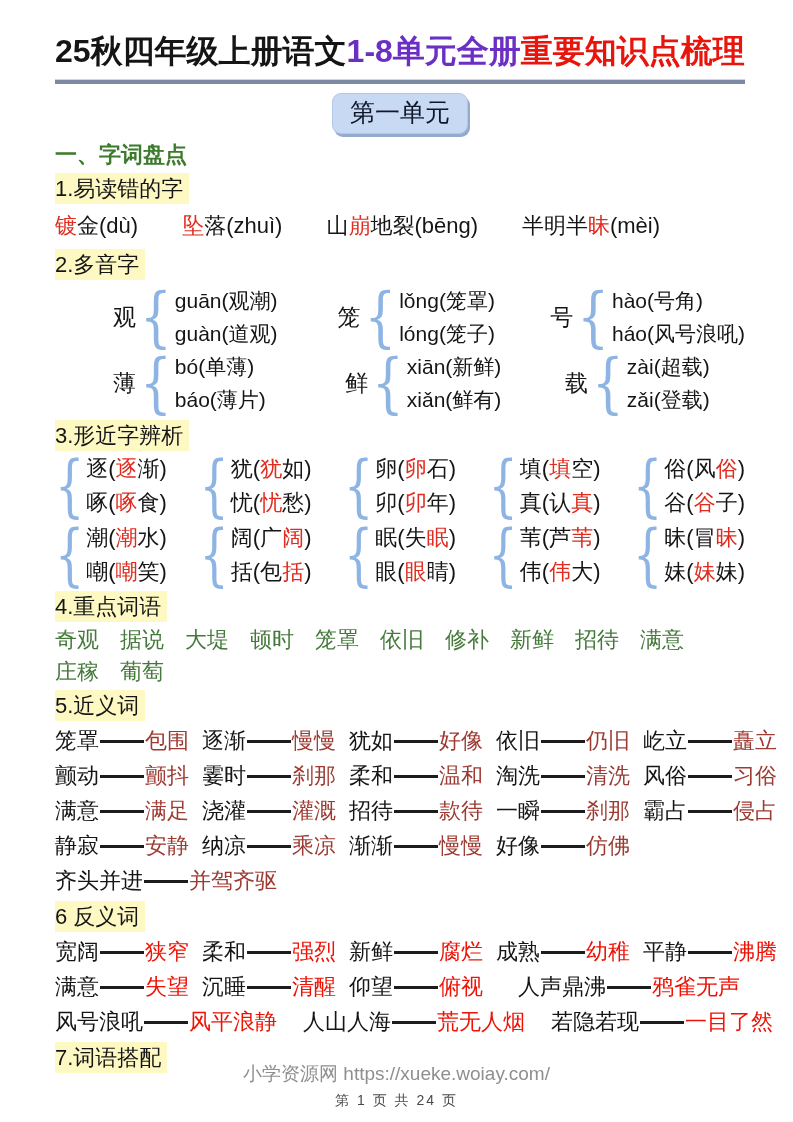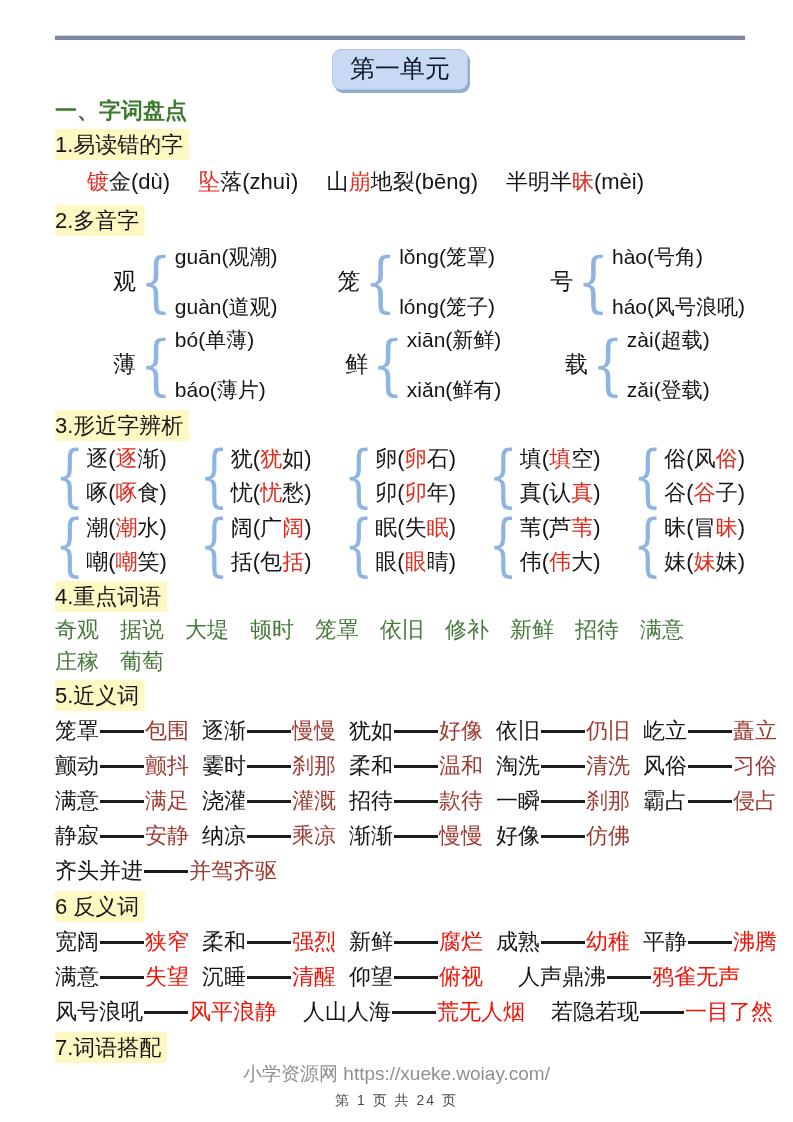--- a/index.html
+++ b/index.html
@@ -18,31 +18,31 @@
     display:block;width:fit-content;margin:9px auto 2px;
     background:#c8daf3;border:1px solid #b2c6e6;border-radius:9px;
     box-shadow:2px 3px 0 #95abce;padding:2px 17px 4px;font-size:25px;color:#0f172a;
   }
   
   .sec-head{color:#3c7a2c;font-weight:700;font-size:22px;margin:6px 0 2px;}
   .sub-head{display:table;background:#fef9c3;font-size:22px;line-height:29px;padding:1px 6px 1px 0;margin:3px 0 2px;}
   
   .word-line{display:flex;font-size:22px;line-height:40px;white-space:nowrap;}
   .word-line.spread{width:686px;justify-content:space-between;}
-  .word-line.gapped{gap:28px;margin-left:32px;}
+  .word-line.gapped{gap:44px;}
   .hl{color:#e02b1e;}
   
   .pron-row{display:flex;margin:8px 0 8px 58px;align-items:center;}
   .pron-group{display:flex;align-items:center;width:232px;}
   .pron-group:nth-child(2){width:220px;}
   .pron-group:last-child{width:auto;}
   .pron-char{font-size:23px;margin-right:1px;}
   .brace{font-family:"DejaVu Serif",serif;color:#8eb4e3;display:inline-block;}
   .pron-brace{font-size:50px;transform:scaleY(1.30);line-height:0;margin:0 3px;}
-  .pron-entries{display:flex;flex-direction:column;gap:25px;font-size:21px;line-height:25px;white-space:nowrap;}
+  .pron-entries{display:flex;flex-direction:column;gap:8px;font-size:21px;line-height:25px;white-space:nowrap;}
   
   .shape-row{display:flex;margin:2px 0 4px;}
   .shape-pair{display:flex;align-items:center;width:146px;}
   .shape-pair:last-child{width:auto;}
   .shape-brace{font-size:46px;transform:scaleY(1.45);line-height:0;margin-right:2px;}
   .shape-entries{display:flex;flex-direction:column;gap:3px;font-size:22px;line-height:31px;white-space:nowrap;}
   
   .green-line{display:flex;gap:21px;font-size:22px;line-height:31px;color:#45793b;margin:1px 0;white-space:nowrap;}
   
   .pair-row{display:flex;gap:13px;font-size:22px;line-height:35px;align-items:center;white-space:nowrap;}
@@ -55,20 +55,21 @@
   
   .footer{position:absolute;left:0;right:0;bottom:12px;text-align:center;}
   .footer .site{color:#8f8f8f;font-size:19px;}
   .footer .page-num{color:#4a4a4a;font-size:14px;margin-top:5px;letter-spacing:2px;}
 </style>
 </head>
 <body>
 
 <div class="page">
 
+  <div class="title"><span>25秋四年级上册语文</span><span class="purple">1-8单元全册</span><span class="red">重要知识点梳理</span></div>
   <div class="title-rule"></div>
 
   <div class="unit-badge">第一单元</div>
 
   <div class="sec-head">一、字词盘点</div>
 
   <div class="sub-head">1.易读错的字</div>
   <div id="yidu-lines">
       <div class="word-line gapped">
         <span class="word-item"><span class="hl">镀</span>金(dù)</span>

